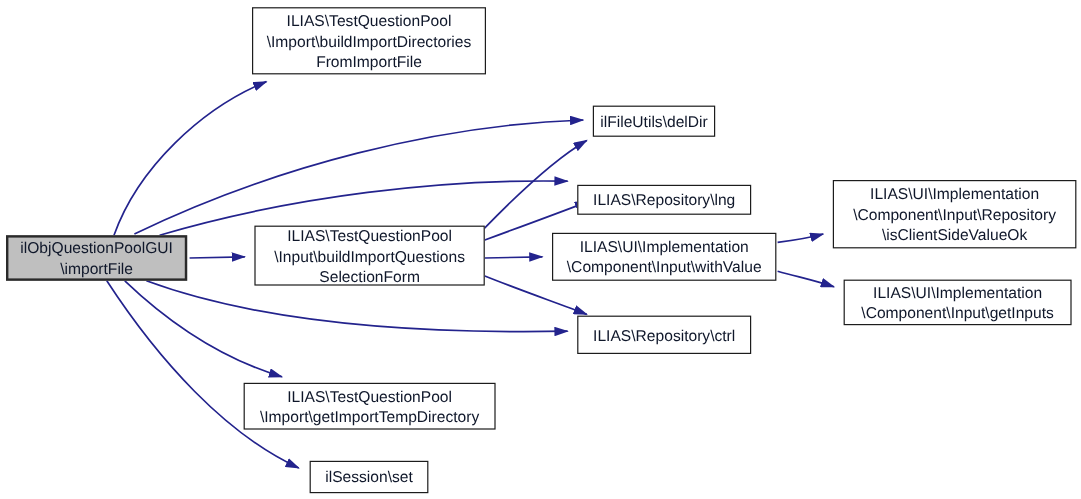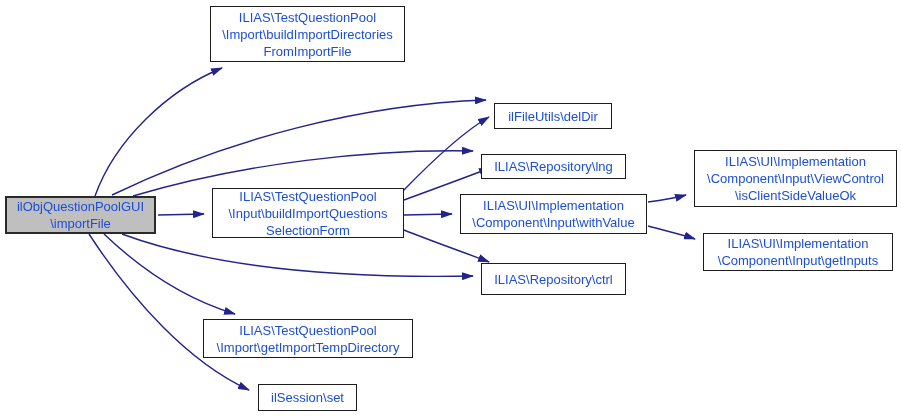--- a/index.html
+++ b/index.html
@@ -19,21 +19,21 @@
   .edges path.edge {
     fill: none;
     stroke: #23238d;
     stroke-width: 1.4px;
   }
   .node {
     position: absolute;
     box-sizing: border-box;
     background: #ffffff;
     border: 1px solid #1c1c1c;
-    color: #1d4ed8;
+    color: #0f172a;
     font-size: 13px;
     line-height: 17px;
     display: flex;
     flex-direction: column;
     justify-content: center;
     align-items: center;
     text-align: center;
     white-space: nowrap;
     cursor: pointer;
   }
@@ -79,36 +79,36 @@
     <span>\Import\buildImportDirectories</span>
     <span>FromImportFile</span>
   </div>
 
   <div class="node" style="left:212px; top:188px; width:192px; height:50px;">
     <span>ILIAS\TestQuestionPool</span>
     <span>\Input\buildImportQuestions</span>
     <span>SelectionForm</span>
   </div>
 
-  <div class="node" style="left:494px; top:103px; width:118px; height:26px;">
+  <div class="node" style="left:494px; top:88px; width:102px; height:26px;">
     <span>ilFileUtils\delDir</span>
   </div>
 
   <div class="node" style="left:481px; top:154px; width:145px; height:25px;">
     <span>ILIAS\Repository\lng</span>
   </div>
 
   <div class="node" style="left:460px; top:194px; width:187px; height:40px;">
     <span>ILIAS\UI\Implementation</span>
     <span>\Component\Input\withValue</span>
   </div>
 
   <div class="node" style="left:694px; top:150px; width:203px; height:57px;">
     <span>ILIAS\UI\Implementation</span>
-    <span>\Component\Input\ViewControl</span>
+    <span>\Component\Input\Repository</span>
     <span>\isClientSideValueOk</span>
   </div>
 
   <div class="node" style="left:703px; top:233px; width:190px; height:38px;">
     <span>ILIAS\UI\Implementation</span>
     <span>\Component\Input\getInputs</span>
   </div>
 
   <div class="node" style="left:481px; top:263px; width:145px; height:32px;">
     <span>ILIAS\Repository\ctrl</span>

